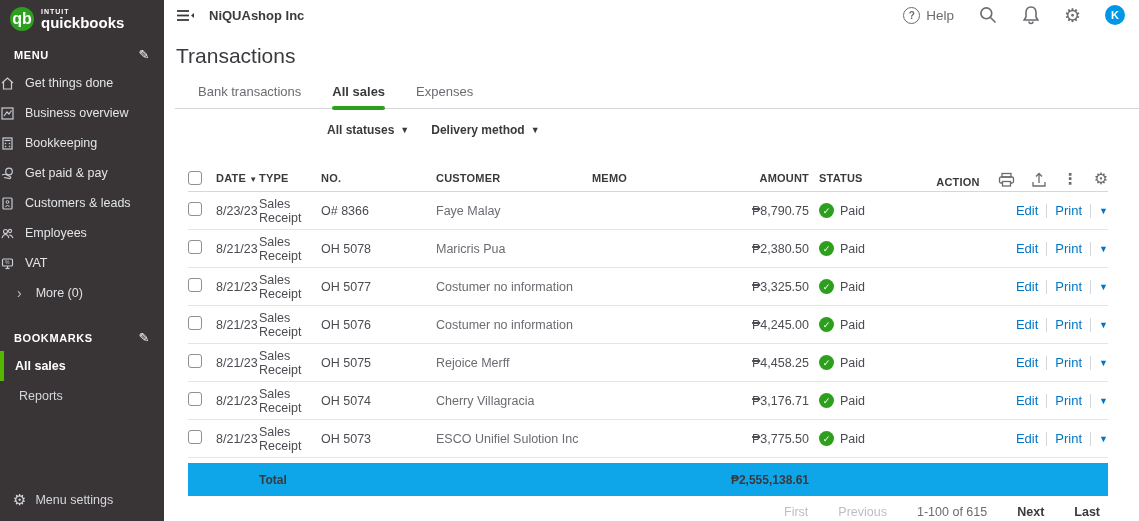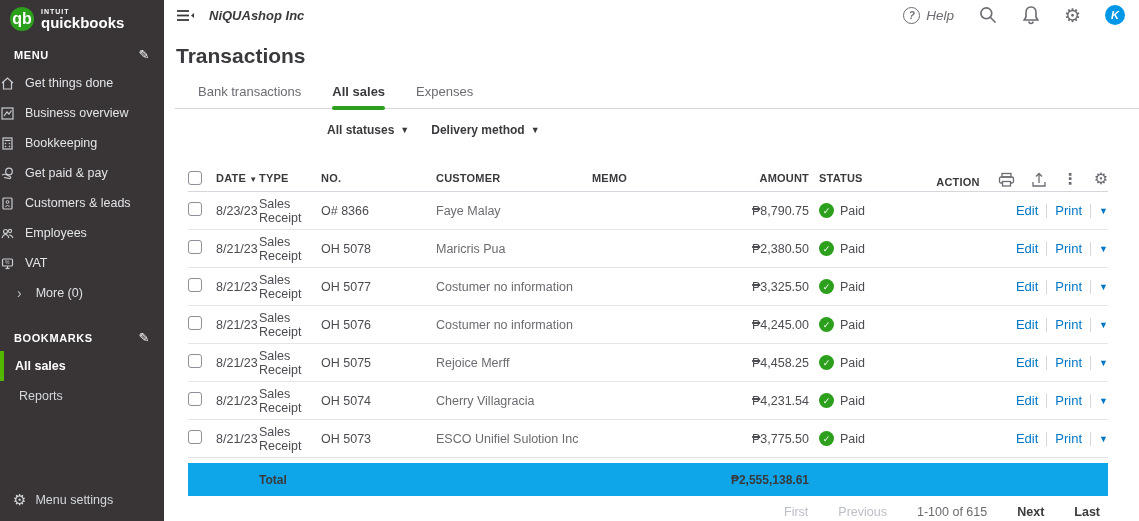--- a/index.html
+++ b/index.html
@@ -30,33 +30,33 @@
   .bm-item { height:30px; display:flex; align-items:center; padding-left:15px;
     font-size:12.5px; color:#d4d7dc; cursor:pointer; border-left:4px solid transparent; }
   .bm-item.active { border-left:4px solid #53b700; color:#fff; font-weight:bold; padding-left:11px; }
   .side-spacer { flex:1; }
   .menu-settings { display:flex; align-items:center; gap:9px; padding:0 0 12px 13px;
     font-size:12.5px; color:#d4d7dc; cursor:pointer; }
   .gear-glyph { font-size:15px; color:#d4d7dc; }
 
   
   .main { position:absolute; left:164px; top:0; width:975px; height:521px; }
-  .topbar { display:flex; align-items:center; height:30px; padding:0 14px 0 12px;font-style:italic; }
+  .topbar { display:flex; align-items:center; height:30px; padding:0 14px 0 12px; }
   .hamburger { cursor:pointer; margin-right:14px; display:flex; align-items:center; }
   .company { font-size:13px; font-weight:bold; color:#393a3d; }
   .topbar-right { margin-left:auto; display:flex; align-items:center; gap:24px; }
   .help-wrap { display:flex; align-items:center; gap:6px; color:#6b6c72; font-size:13.5px; cursor:pointer; }
   .qmark { width:17px; height:17px; border-radius:50%; border:1.5px solid #6b6c72;
     display:flex; align-items:center; justify-content:center; font-size:10px; font-weight:bold; }
   .tb-icon { cursor:pointer; display:flex; align-items:center; }
   .gear-big { font-size:19px; color:#6b6c72; line-height:1; }
   .avatar { width:20px; height:20px; border-radius:50%; background:#0097e6; color:#fff;
     font-size:11px; font-weight:bold; display:flex; align-items:center; justify-content:center; cursor:pointer; }
 
-  .page-title { font-size:21px; font-weight:bold; color:#393a3d; padding:14px 0 0 12px; }
+  .page-title { font-size:21px; font-weight:normal; color:#393a3d; padding:14px 0 0 12px; }
 
   .tabs { display:flex; gap:31px; padding-left:23px; margin-top:16px; border-bottom:1px solid #d4d7dc;margin-left:11px; }
   .tab { font-size:13px; color:#6b6c72; padding-bottom:9px; position:relative; cursor:pointer; }
   .tab.active { color:#393a3d; font-weight:bold; }
   .tab.active::after { content:""; position:absolute; left:0; right:0; bottom:-2px; height:4px;
     border-radius:2px; background:#2ca01c; }
 
   .filters { display:flex; gap:22px; margin:14px 0 0 163px; }
   .filter { font-size:12px; font-weight:bold; color:#393a3d; display:flex; align-items:center; gap:6px; cursor:pointer; }
   .fcaret { font-size:9px; color:#393a3d; }
@@ -377,21 +377,21 @@
         </div>
     </div>
 
     <div class="tgrid trow">
       <div><span class="cb" style="display:inline-block;"></span></div>
       <div>8/21/23</div>
       <div>Sales Receipt</div>
       <div>OH 5074</div>
       <div class="cell-customer">Cherry Villagracia</div>
       <div></div>
-      <div class="cell-amount">₱4,231.54</div>
+      <div class="cell-amount">₱3,176.71</div>
       <div class="cell-status">
           <span class="paid-badge">✓</span>
           <span>Paid</span>
         </div>
       <div class="cell-action">
           <a class="alink">Edit</a>
           <span class="adiv"></span>
           <a class="alink">Print</a>
           <span class="adiv"></span>
           <span class="acaret">▼</span>

